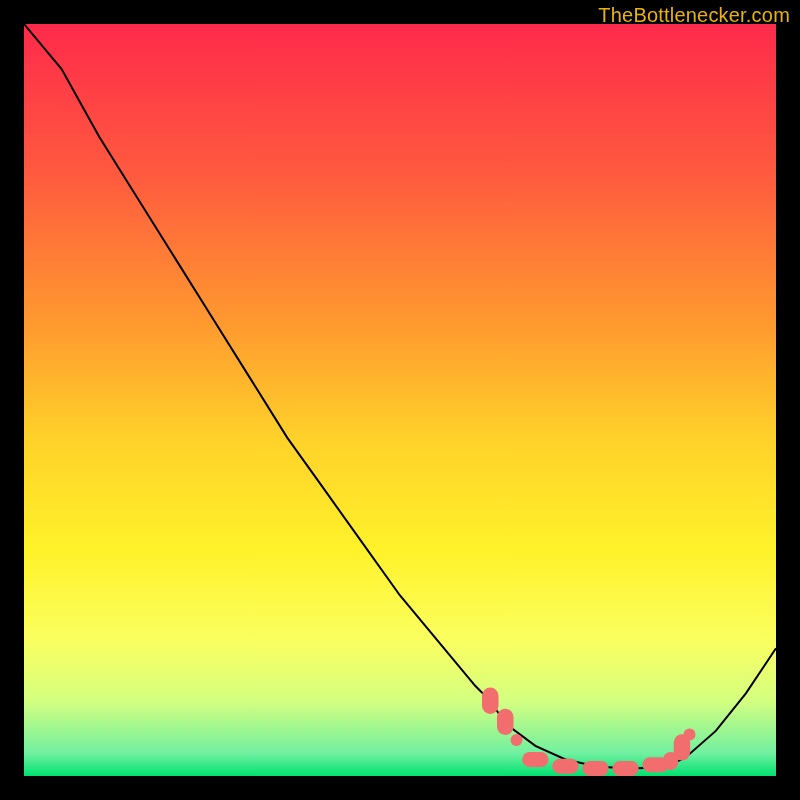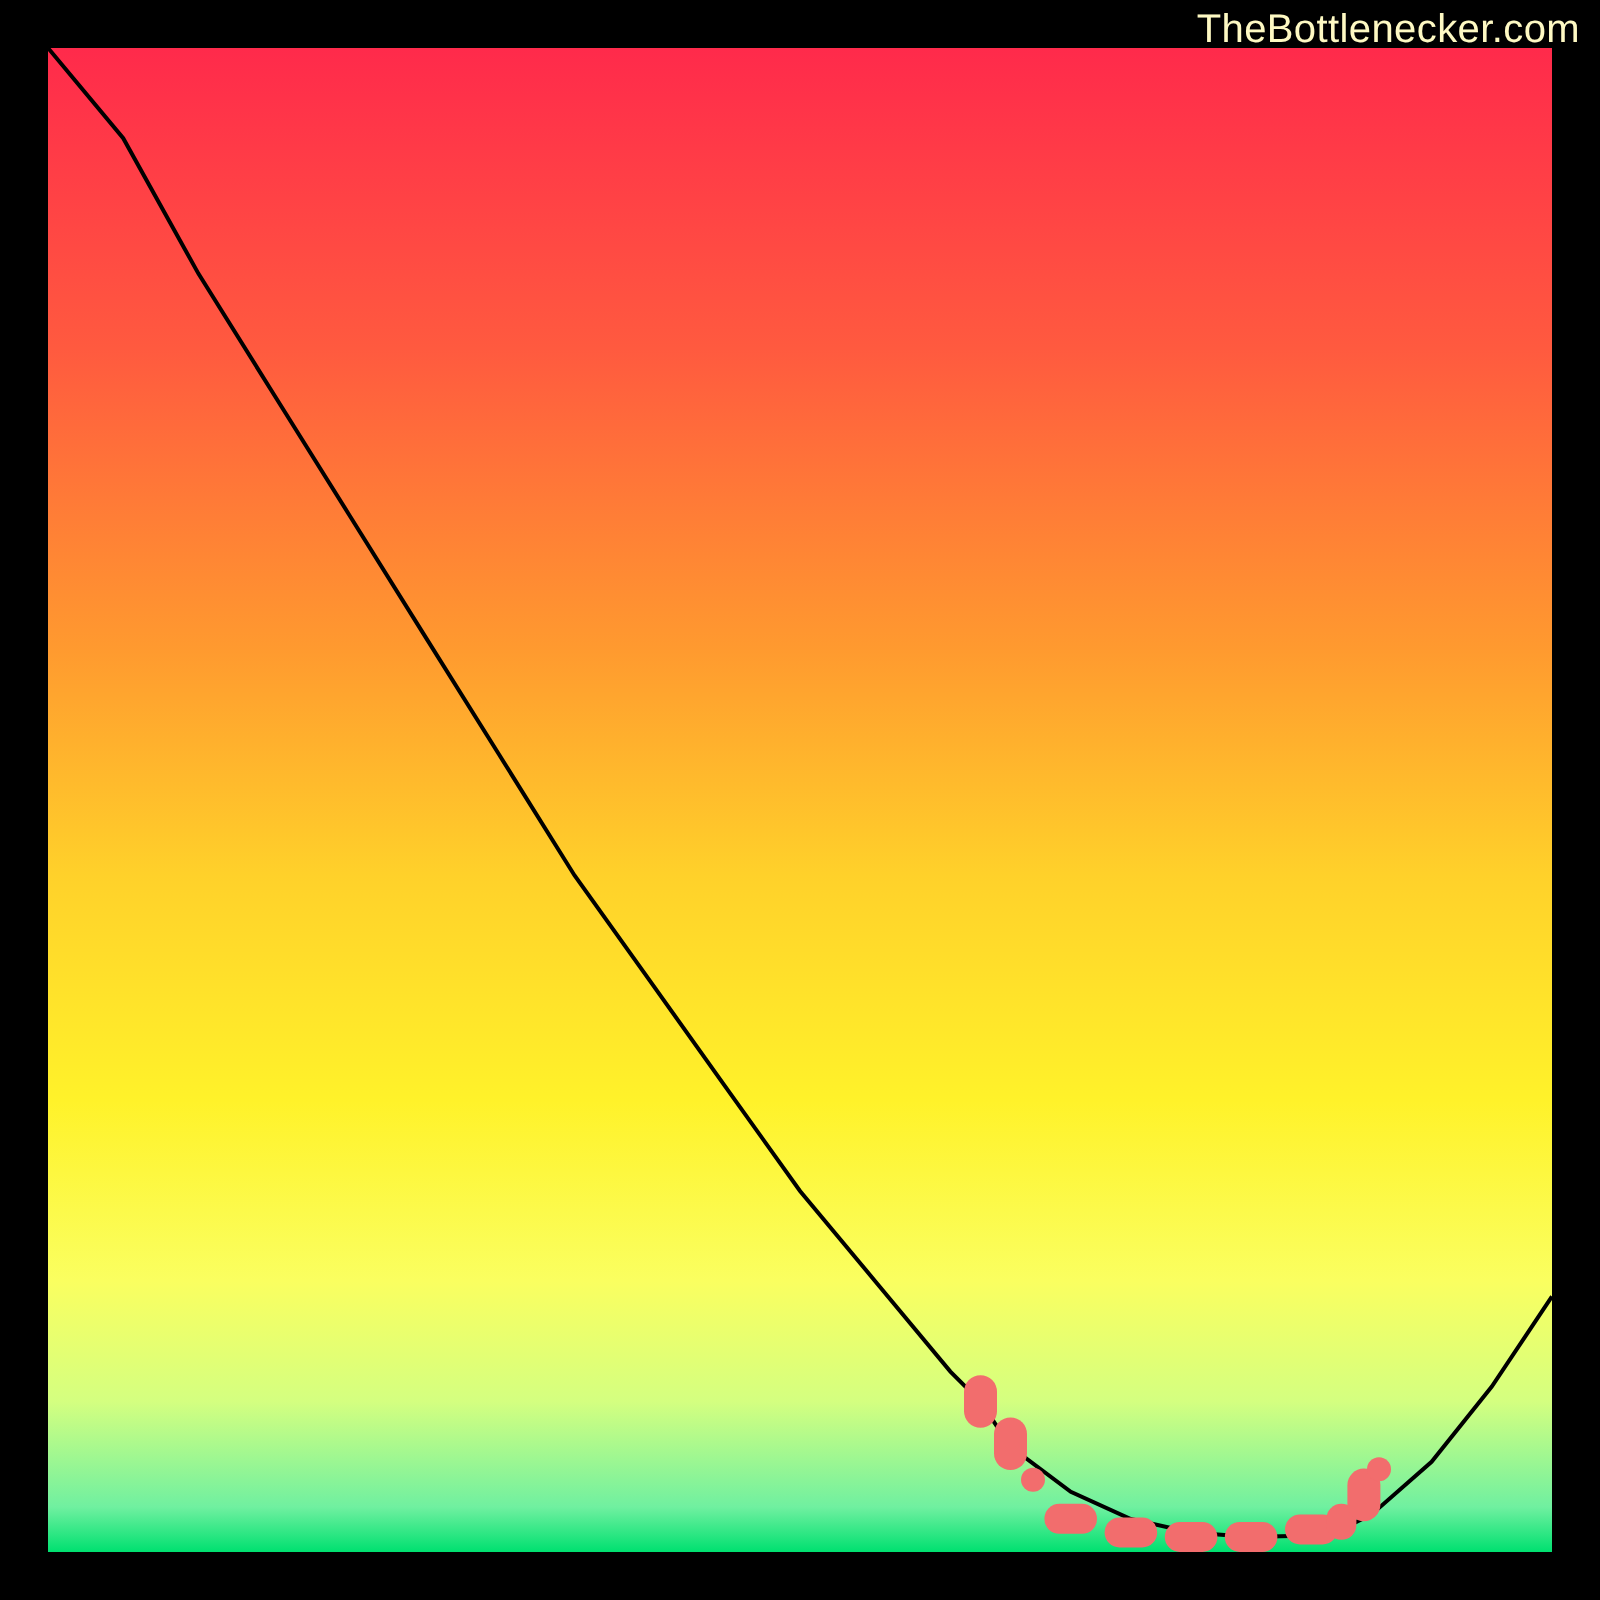--- a/index.html
+++ b/index.html
@@ -23,21 +23,21 @@
     position: absolute;
     left: 0;
     top: 0;
     width: 752px;
     height: 752px;
   }
   .watermark {
     position: absolute;
     top: 4px;
     right: 10px;
-    color: #fef9c3;
+    color: #eab308;
     font-size: 20px;
     font-weight: 500;
     letter-spacing: 0.2px;
   }
   svg {
     display: block;
   }
 </style>
 </head>
 <body>

